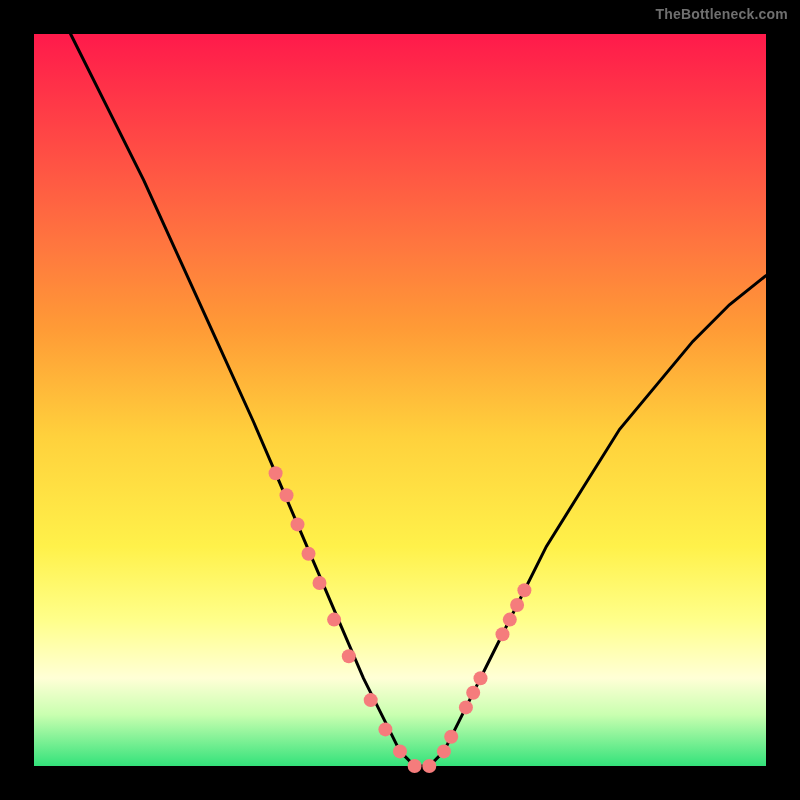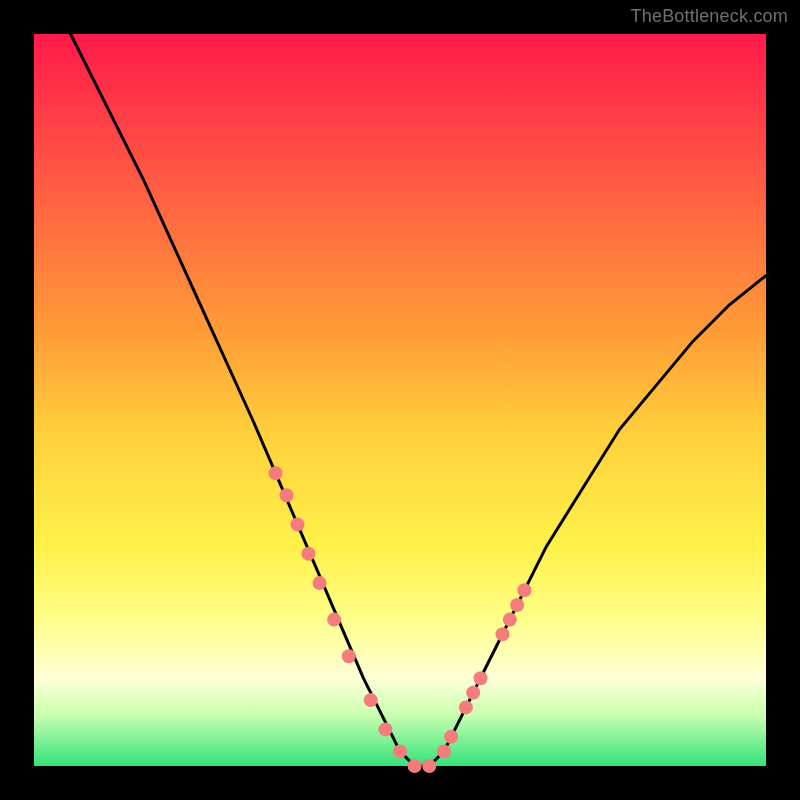--- a/index.html
+++ b/index.html
@@ -36,22 +36,22 @@
       #ffff8a 80%,
       #ffffd6 88%,
       #c9ffb0 93%,
       #33e27a 100%);
   }
   .watermark {
     position: absolute;
     top: 6px;
     right: 12px;
     color: #6f6f6f;
-    font-size: 18px;
-    font-weight: 400;
+    font-size: 14px;
+    font-weight: 700;
     letter-spacing: 0.2px;
     user-select: none;
   }
   svg.curve {
     position: absolute;
     left: 0;
     top: 0;
     width: 732px;
     height: 732px;
     overflow: visible;

